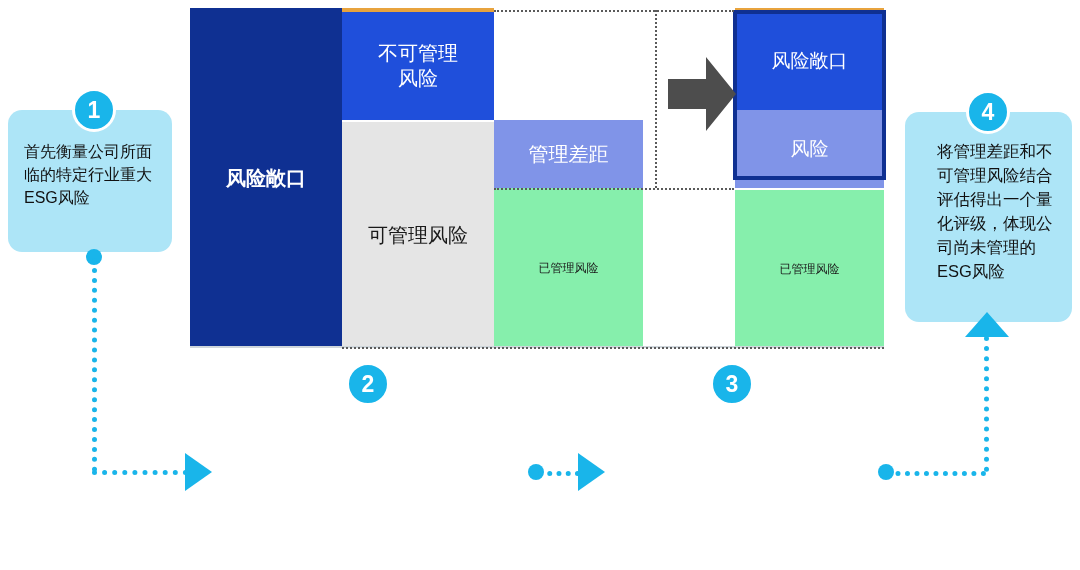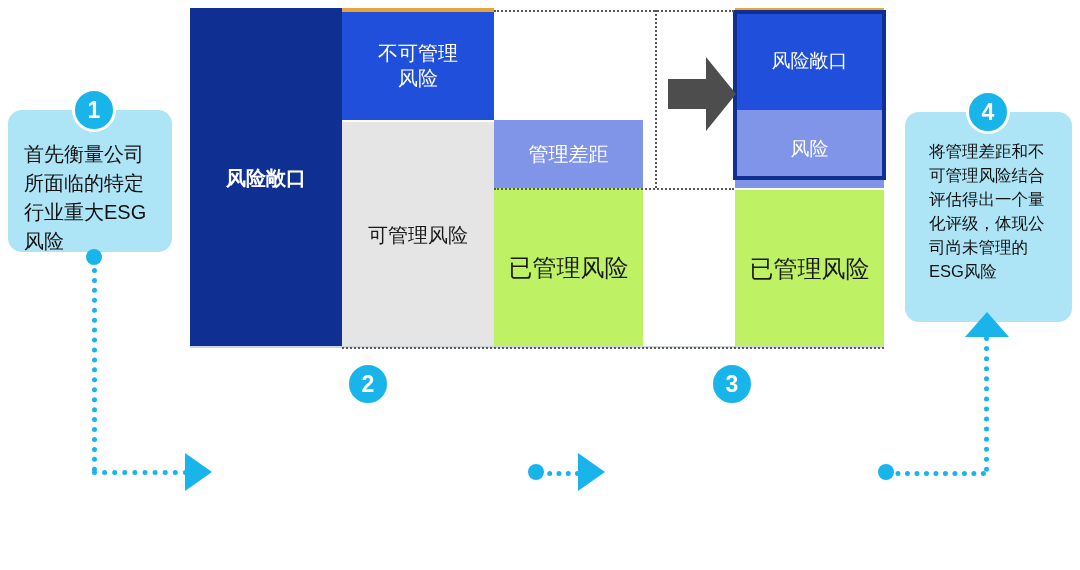--- a/index.html
+++ b/index.html
@@ -10,41 +10,41 @@
   
   .col{position:absolute;box-sizing:border-box;}
   .seg{position:absolute;box-sizing:border-box;display:flex;
        align-items:center;justify-content:center;text-align:center;
        line-height:1.25;}
 
   .seg-exposure{background:#0F3092;color:#ffffff;font-size:20px;font-weight:bold;}
   .seg-unmanageable{background:#1F4FDB;color:#ffffff;font-size:20px;}
   .seg-manageable{background:#e5e5e5;color:#1a1a1a;font-size:20px;}
   .seg-gap{background:#8094E8;color:#ffffff;font-size:20px;}
-  .seg-managed{background:#bef264;color:#1a1a1a;font-size:24px;}
+  .seg-managed{background:#86efac;color:#1a1a1a;font-size:12px;}
   .seg-unmanaged-top{background:#1F4FDB;color:#ffffff;font-size:19px;}
   .seg-unmanaged-bot{background:#8094E8;color:#ffffff;font-size:19px;}
 
   .toprule{position:absolute;height:4px;background:#E8A33D;}
   .botrule{position:absolute;height:2px;background:#cfd6db;}
 
   .focusbox{position:absolute;box-sizing:border-box;border:4px solid #0F3092;}
 
   
   .dotline-h{position:absolute;height:0;border-top:2px dotted #5a5a5a;}
   .dotline-v{position:absolute;width:0;border-left:2px dotted #5a5a5a;}
 
   
   .bigarrow{position:absolute;}
 
   
   .callout{position:absolute;box-sizing:border-box;background:#ADE5F7;
            border-radius:14px;color:#111111;font-size:17px;line-height:1.45;
            padding:14px 16px;white-space:pre-line;}
-  .callout.c1{font-size:20px;}
+  .callout.c1{font-size:16px;}
   .callout.c2{font-size:17.5px;}
   .callout.c3{font-size:17.5px;}
   .callout.c4{font-size:16.5px;}
 
   
   .badge{position:absolute;width:44px;height:44px;border-radius:50%;
          background:#19B5EA;border:3px solid #ffffff;color:#ffffff;
          font-size:23px;font-weight:bold;display:flex;align-items:center;
          justify-content:center;box-sizing:border-box;}
 
@@ -100,21 +100,21 @@
     <path d="M0 24 L38 24 L38 2 L68 39 L38 76 L38 54 L0 54 Z" fill="#4D4D4D"></path>
   </svg>
 
   <div class="callout c1" style="left:8px;top:110px;width:164px;height:142px;padding-top:30px;">首先衡量公司所面临的特定行业重大ESG风险</div>
   <div class="badge" style="left:72px;top:88px;">1</div>
 
   <div class="badge" style="left:346px;top:362px;">2</div>
 
   <div class="badge" style="left:710px;top:362px;">3</div>
 
-  <div class="callout c4" style="left:905px;top:112px;width:167px;height:210px;padding:28px 14px 14px 24px;">将管理差距和不可管理风险结合评估得出一个量化评级，体现公司尚未管理的ESG风险</div>
+  <div class="callout c4" style="left:905px;top:112px;width:167px;height:210px;padding:28px 14px 14px 32px;">将管理差距和不可管理风险结合评估得出一个量化评级，体现公司尚未管理的ESG风险</div>
   <div class="badge" style="left:966px;top:90px;">4</div>
 
   <div class="cdot" style="left:86px;top:249px;"></div>
   <div class="cline-v" style="left:92px;top:258px;height:214px;"></div>
   <div class="cline-h" style="left:92px;top:470px;width:96px;"></div>
   <div class="carrow-r" style="left:185px;top:453px;"></div>
 
   <div class="cdot" style="left:528px;top:464px;"></div>
   <div class="cline-h" style="left:538px;top:471px;width:42px;"></div>
   <div class="carrow-r" style="left:578px;top:453px;"></div>

